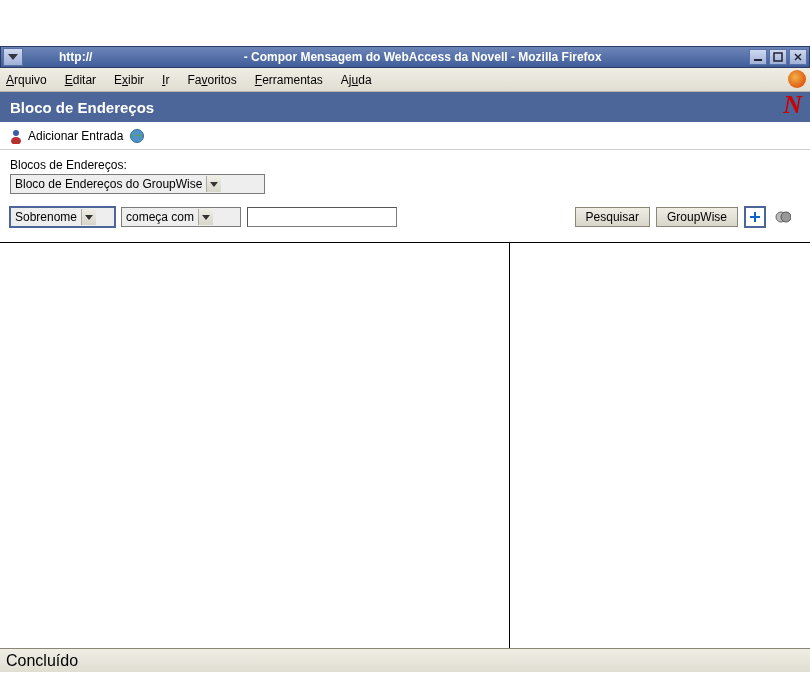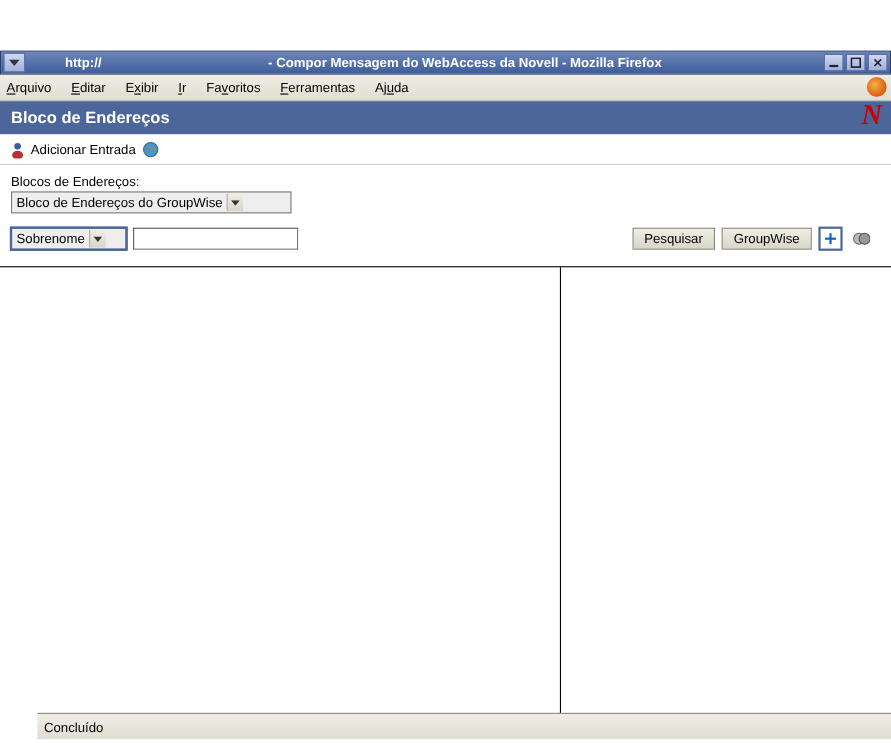--- a/index.html
+++ b/index.html
@@ -149,22 +149,21 @@
   background: #fff;
 }
 .results-left { flex: 1.7; border-right: 1px solid #000; }
 .results-right { flex: 1; }
 .statusbar {
   height: 24px;
   border-top: 1px solid #8a8778;
   background: linear-gradient(to bottom,#f0ede5,#e0ddd2);
   display: flex; align-items: center;
   padding: 0 6px;
-  font-size: 12px;
-  margin-left: 34px;
+  font-size: 16px;
 }
 svg { display: block; }
 </style>
 </head>
 <body>
 
 <div class="titlebar">
   <div class="sys-left">
     <svg viewBox="0 0 10 6">
         <path d="M0 0 L10 0 L5 6 Z" fill="#334"></path>
@@ -243,20 +242,28 @@
 
   <div class="search-row">
     <div class="dropdown blue-rim" style="min-width:105px;">
       <span>Sobrenome</span>
       <span class="dd-arrow">
         <svg width="8" height="5">
             <path d="M0 0 L8 0 L4 5 Z" fill="#333"></path>
           </svg>
       </span>
     </div>
+    <div class="dropdown" style="min-width:120px;">
+      <span>começa com</span>
+      <span class="dd-arrow">
+        <svg width="8" height="5">
+            <path d="M0 0 L8 0 L4 5 Z" fill="#333"></path>
+          </svg>
+      </span>
+    </div>
     <input type="text" class="text-input" placeholder="" value="" style="">
     <div class="grow"></div>
     <button class="btn">Pesquisar</button>
     <button class="btn">GroupWise</button>
     <div class="icon-btn">
       <span>
         <svg width="12" height="12">
             <rect x="5" y="1" width="2" height="10" fill="#0d63c7"></rect>
             <rect x="1" y="5" width="10" height="2" fill="#0d63c7"></rect>
           </svg>

